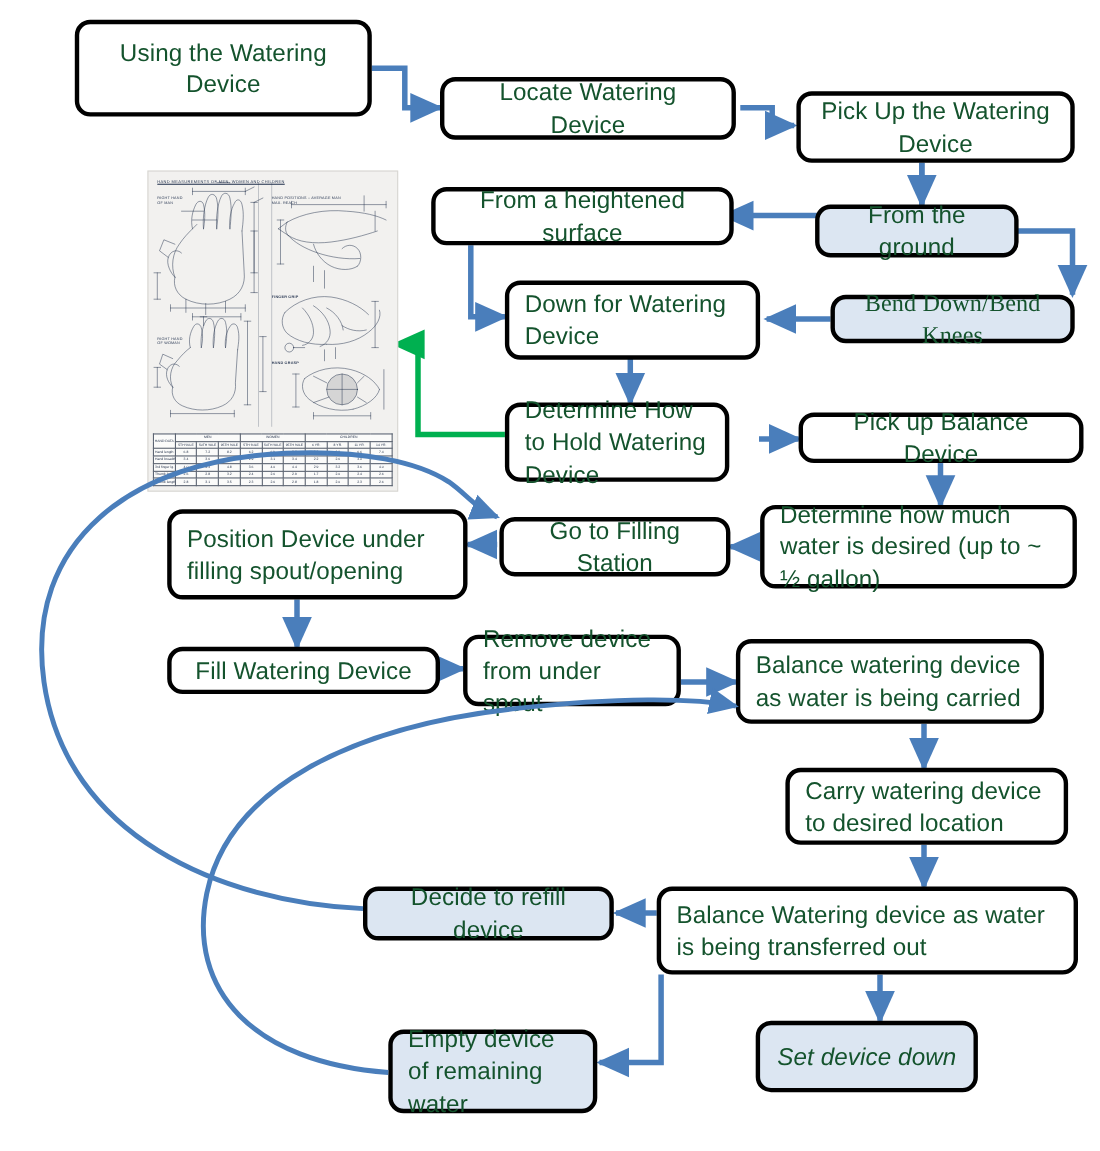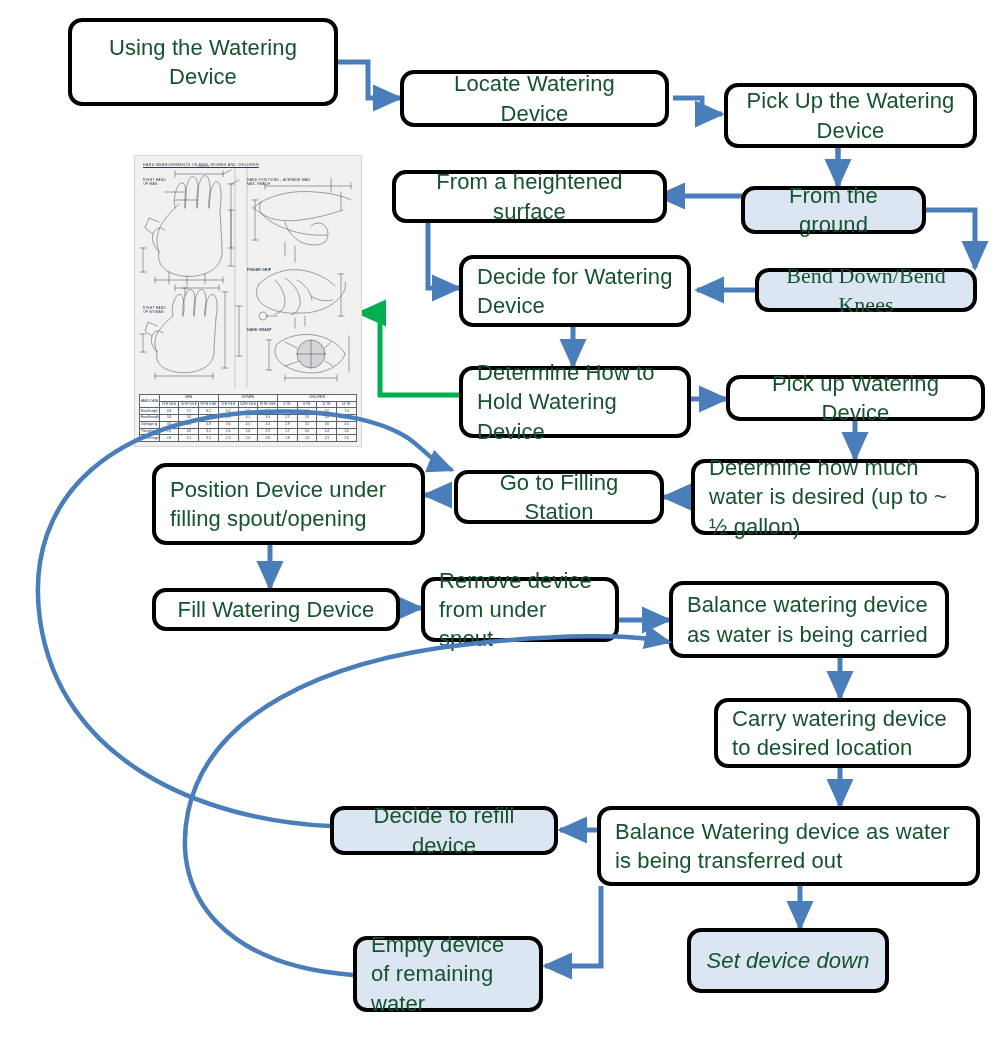--- a/index.html
+++ b/index.html
@@ -183,33 +183,33 @@
 
   <div class="node center" style="left:376px;top:170px;width:275px;height:53px;margin-left:16px;">
     <span class="lbl">From a heightened surface</span>
   </div>
 
   <div class="node center fill-blue" style="left:741px;top:186px;width:185px;height:48px;">
     <span class="lbl">From the ground</span>
   </div>
 
   <div class="node left" style="left:459px;top:255px;width:232px;height:72px;">
-    <span class="lbl">Decide for Watering Device</span>
+    <span class="lbl">Down for Watering Device</span>
   </div>
 
   <div class="node center fill-blue" style="left:755px;top:268px;width:222px;height:44px;font-family:Liberation Serif, serif;">
     <span class="lbl">Bend Down/Bend Knees</span>
   </div>
 
-  <div class="node left" style="left:459px;top:366px;width:232px;height:72px;">
+  <div class="node left" style="left:459px;top:366px;width:204px;height:72px;">
     <span class="lbl">Determine How to Hold Watering Device</span>
   </div>
 
   <div class="node center" style="left:726px;top:375px;width:259px;height:46px;">
-    <span class="lbl">Pick up Watering Device</span>
+    <span class="lbl">Pick up Balance Device</span>
   </div>
 
   <div class="node center" style="left:454px;top:470px;width:210px;height:54px;">
     <span class="lbl">Go to Filling Station</span>
   </div>
 
   <div class="node left" style="left:691px;top:459px;width:288px;height:76px;">
     <span class="lbl">Determine how much water is desired (up to ~ ½ gallon)</span>
   </div>
 

